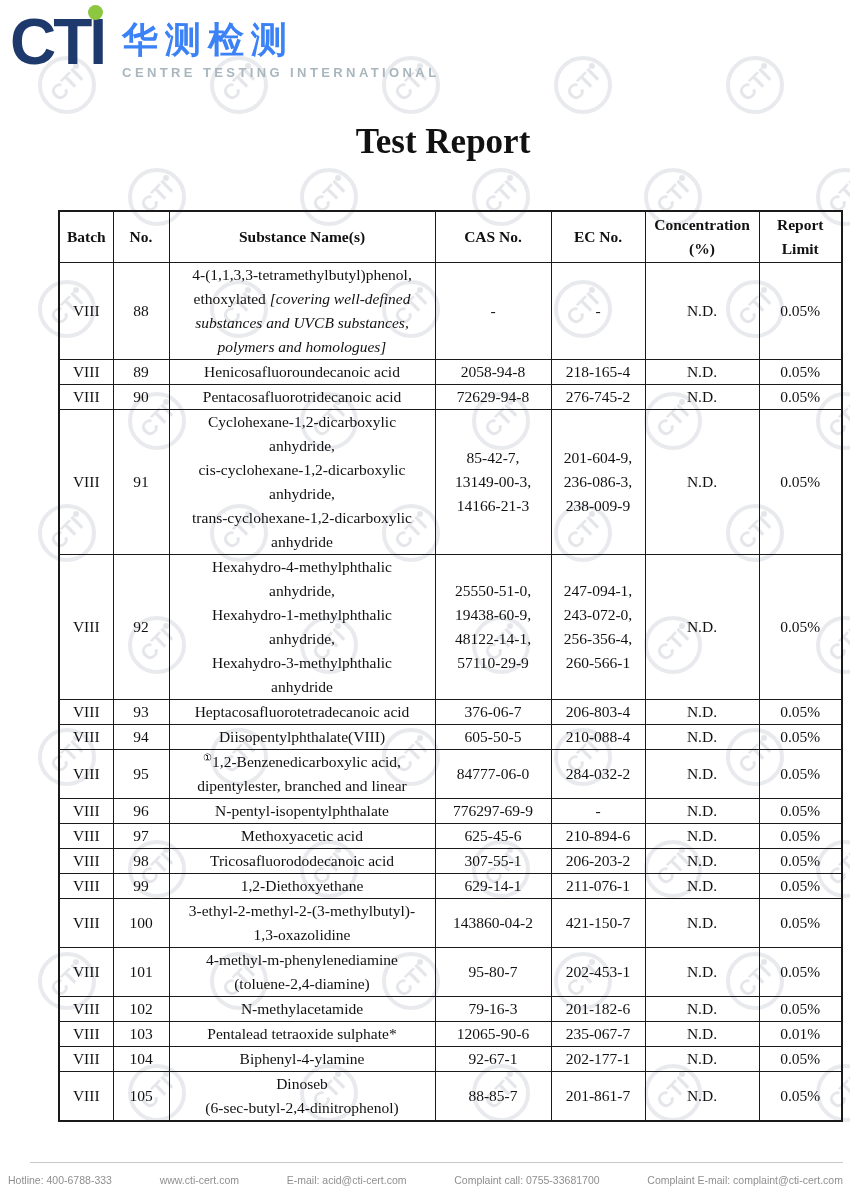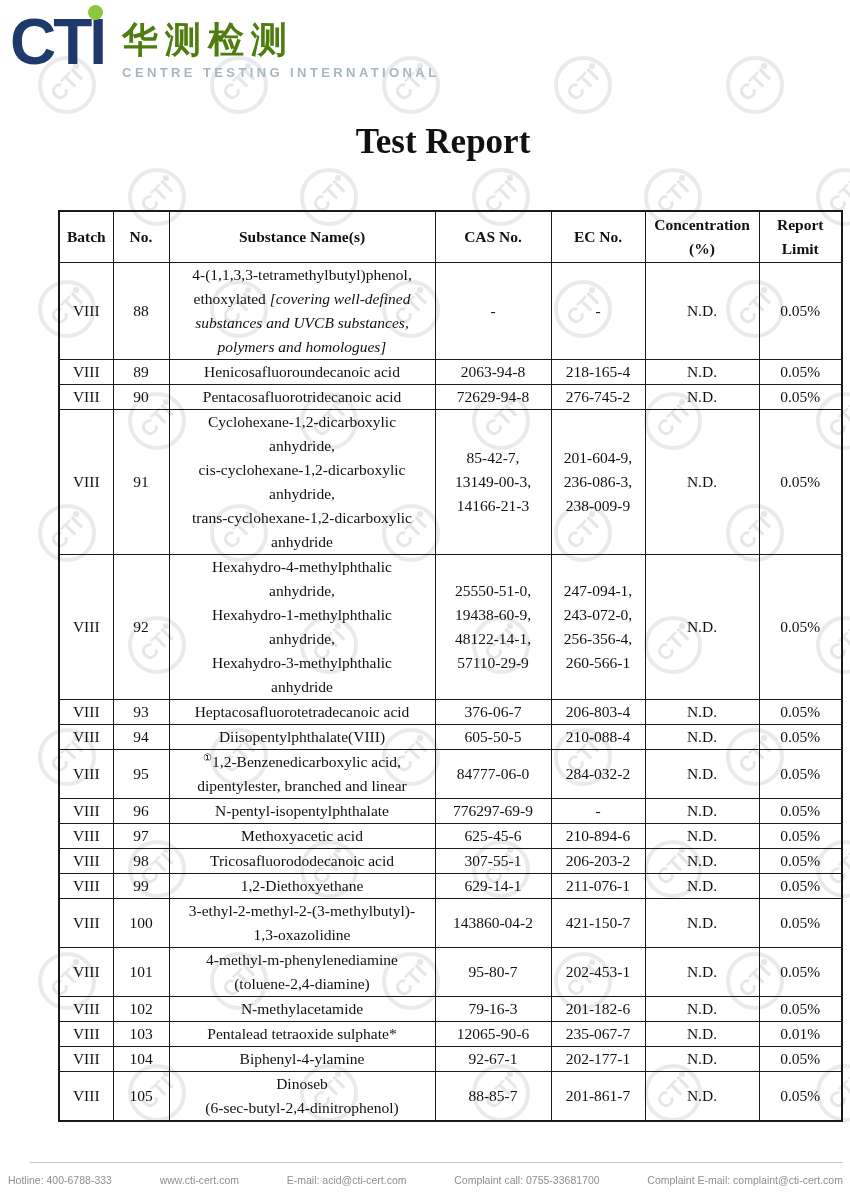--- a/index.html
+++ b/index.html
@@ -33,21 +33,21 @@
     font-weight:bold; font-size:64px; line-height:60px; letter-spacing:-3px;
     color:#1e3a6d;
   }
   .logo-dot {
     position:absolute; top:-7px; right:1px; width:15px; height:15px;
     border-radius:50%; background:#8dc63f;
   }
   .logo-right { margin-left:18px; margin-top:10px; }
   .logo-cn {
     font-family:"Liberation Sans", sans-serif; font-weight:bold;
-    font-size:36px; line-height:1; color:#4d7c0f; letter-spacing:7px;
+    font-size:36px; line-height:1; color:#3b82f6; letter-spacing:7px;
   }
   .logo-sub {
     font-family:"Liberation Sans", sans-serif; font-weight:bold;
     font-size:13px; letter-spacing:3.4px; color:#a9b6be; margin-top:7px;
   }
 
   
   .title {
     position:absolute; top:122px; left:18px; width:100%;
     text-align:center; font-weight:bold; font-size:35px;
@@ -333,21 +333,21 @@
 ethoxylated </span><span class="it">[covering well-defined substances and UVCB substances, polymers and homologues]</span></td>
             <td>-</td>
             <td>-</td>
             <td>N.D.</td>
             <td>0.05%</td>
           </tr>
           <tr>
             <td>VIII</td>
             <td>89</td>
             <td><span>Henicosafluoroundecanoic acid</span></td>
-            <td>2063-94-8</td>
+            <td>2058-94-8</td>
             <td>218-165-4</td>
             <td>N.D.</td>
             <td>0.05%</td>
           </tr>
           <tr>
             <td>VIII</td>
             <td>90</td>
             <td><span>Pentacosafluorotridecanoic acid</span></td>
             <td>72629-94-8</td>
             <td>276-745-2</td>

